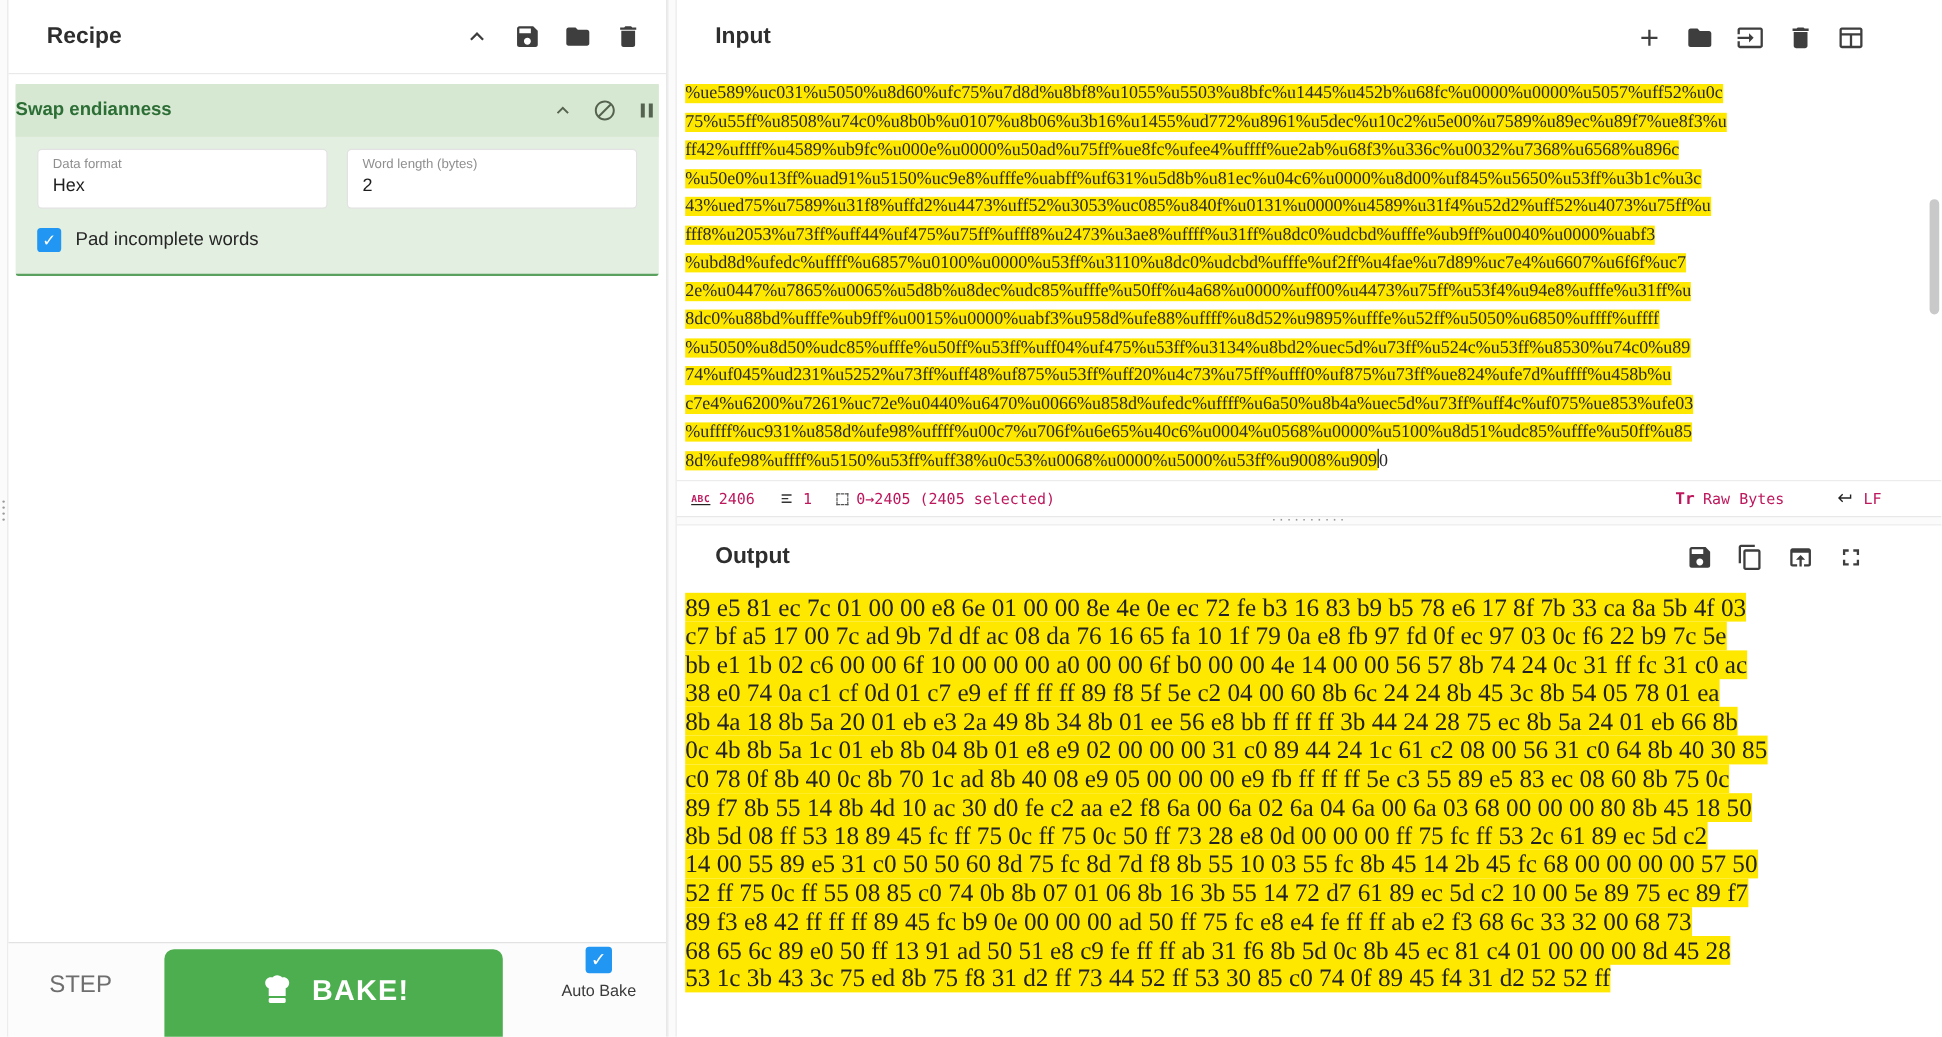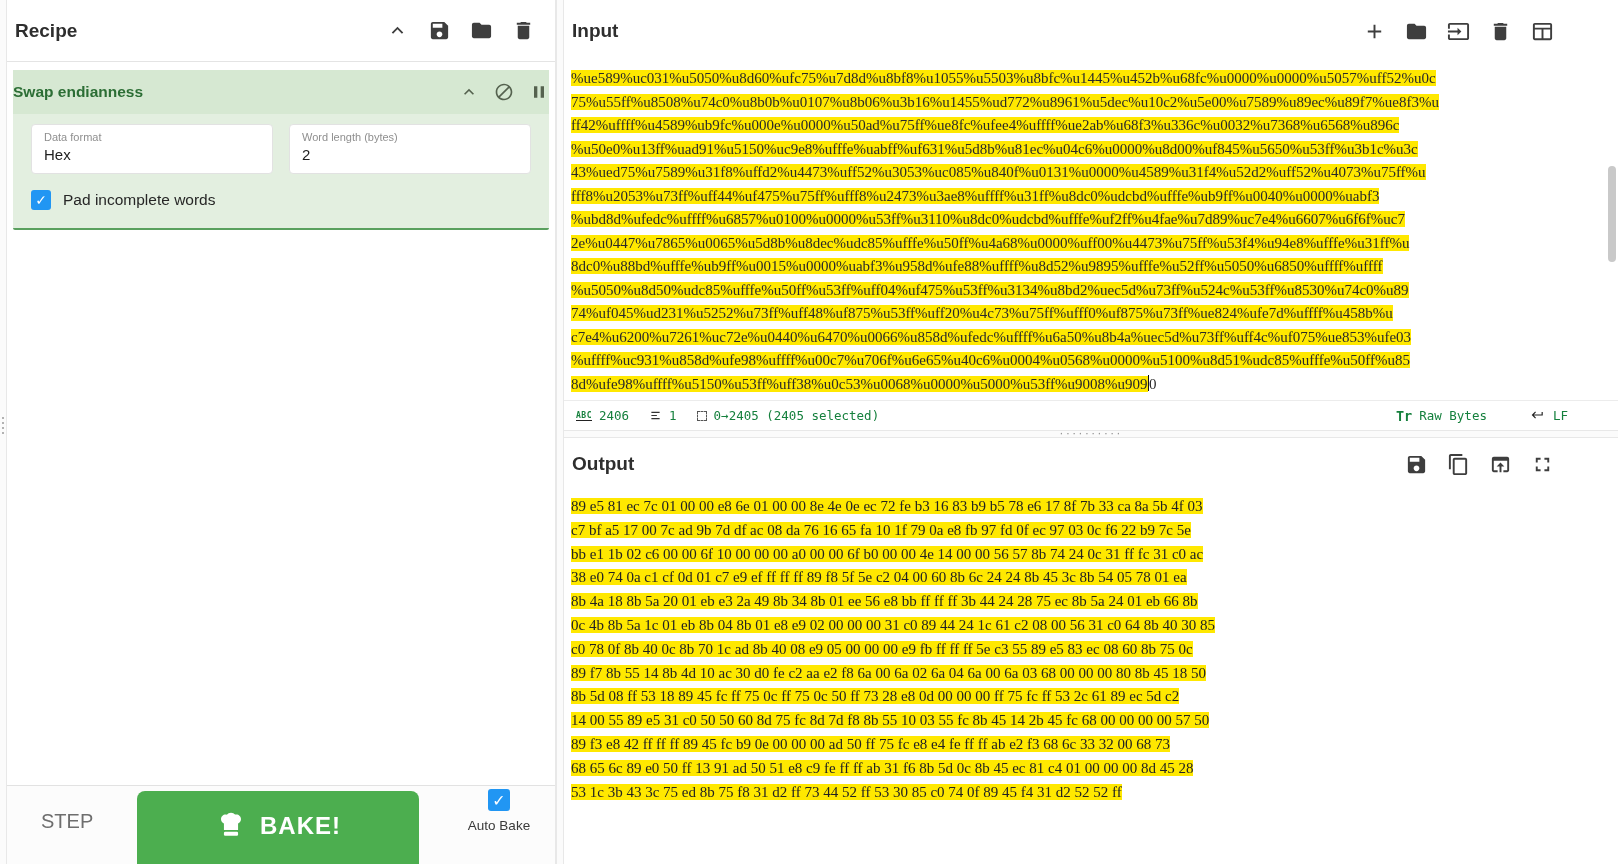--- a/index.html
+++ b/index.html
@@ -8,21 +8,21 @@
   .app{display:flex;width:1618px;height:864px}
 
   
   .gutter{width:7px;background:#fbfbfb;border-right:1px solid #e8e8e8;position:relative}
   .gutter .gdots{position:absolute;top:414px;left:2px}
   .gdots i{display:block;width:2px;height:2px;background:#9a9a9a;border-radius:50%;margin:3px 0}
   .col-gap{width:8px;background:#fbfbfb;border-left:1px solid #e8e8e8;border-right:1px solid #e8e8e8}
 
   
   .pane-header{height:62px;display:flex;align-items:center;background:#fff;flex:none}
-  .pane-title{font-size:19px;font-weight:bold;color:#2e2e2e;margin-left:8px}
+  .pane-title{font-size:19px;font-weight:bold;color:#2e2e2e;margin-left:32px}
   .header-icons{margin-left:auto;display:flex;align-items:center;gap:19px;margin-right:64px}
   .icon{width:23px;height:23px;color:#3e3e3e;cursor:pointer;flex:none}
   .icon svg{width:100%;height:100%;fill:currentColor;display:block}
 
   
   .recipe{width:549px;display:flex;flex-direction:column;background:#fff;
     border-right:1px solid #e8e8e8;flex:none}
   .recipe-header{border-bottom:1px solid #e4e4e4}
   .recipe-header .header-icons{margin-right:20px}
   .rec-list{flex:1;padding:8px 6px;background:#fff;overflow:hidden}
@@ -52,29 +52,29 @@
     align-items:center;gap:7px}
   .autobake .checkbox{width:22px;height:22px;font-size:16px}
   .ab-label{font-size:13.5px;color:#3a3a3a}
 
   
   .io{flex:1;display:flex;flex-direction:column;min-width:0}
   .input-pane{height:430px;display:flex;flex-direction:column;flex:none}
   .text-area{flex:1;position:relative;padding:5px 0 0 7px;overflow:hidden;background:#fff;cursor:text}
   .mono{font-family:Liberation Serif, serif}
   .input-text{font-size:15px;line-height:23.5px;color:#292929}
-  .output-text{font-size:15px;line-height:23.8px;color:#222}
+  .output-text{font-size:21px;line-height:23.8px;color:#222}
   .tline{white-space:pre}
   .hl{background:#ffe800}
   .plain{background:transparent}
   .caret{display:inline-block;width:1.5px;height:16px;background:#111;vertical-align:-2px}
   .scroll-thumb{position:absolute;right:2px;top:104px;width:8px;height:96px;background:#c9c9c9;
     border-radius:4px;cursor:pointer}
   .status-bar{height:30px;border-top:1px solid #ececec;display:flex;align-items:center;
-    font-family:"DejaVu Sans Mono","Liberation Mono",monospace;font-size:12.5px;color:#15803d;
+    font-family:"DejaVu Sans Mono","Liberation Mono",monospace;font-size:12.5px;color:#be185d;
     padding-left:12px;background:#fff;flex:none}
   .sb-item{display:flex;align-items:center;gap:7px;margin-right:20px}
   .abc{font-size:8px;font-weight:bold;border-bottom:1.5px solid #222;line-height:9px;letter-spacing:.5px}
   .lines-ic{width:13px;height:11px}
   .lines-ic svg{width:100%;height:100%;fill:#333;display:block}
   .selbox{width:10px;height:10px;border:1px dashed #555}
   .sb-right{margin-left:auto;display:flex;align-items:flex-start;gap:8px;margin-right:50px;cursor:pointer}
   .tr-ic{font-weight:bold;font-size:13.5px}
   .sb-gap{width:26px}
   .ret-ic{width:17px;height:14px}
@@ -312,19 +312,20 @@
       <div class="tline"><span class="hl">89 e5 81 ec 7c 01 00 00 e8 6e 01 00 00 8e 4e 0e ec 72 fe b3 16 83 b9 b5 78 e6 17 8f 7b 33 ca 8a 5b 4f 03</span></div>
           <div class="tline"><span class="hl">c7 bf a5 17 00 7c ad 9b 7d df ac 08 da 76 16 65 fa 10 1f 79 0a e8 fb 97 fd 0f ec 97 03 0c f6 22 b9 7c 5e</span></div>
           <div class="tline"><span class="hl">bb e1 1b 02 c6 00 00 6f 10 00 00 00 a0 00 00 6f b0 00 00 4e 14 00 00 56 57 8b 74 24 0c 31 ff fc 31 c0 ac</span></div>
           <div class="tline"><span class="hl">38 e0 74 0a c1 cf 0d 01 c7 e9 ef ff ff ff 89 f8 5f 5e c2 04 00 60 8b 6c 24 24 8b 45 3c 8b 54 05 78 01 ea</span></div>
           <div class="tline"><span class="hl">8b 4a 18 8b 5a 20 01 eb e3 2a 49 8b 34 8b 01 ee 56 e8 bb ff ff ff 3b 44 24 28 75 ec 8b 5a 24 01 eb 66 8b</span></div>
           <div class="tline"><span class="hl">0c 4b 8b 5a 1c 01 eb 8b 04 8b 01 e8 e9 02 00 00 00 31 c0 89 44 24 1c 61 c2 08 00 56 31 c0 64 8b 40 30 85</span></div>
           <div class="tline"><span class="hl">c0 78 0f 8b 40 0c 8b 70 1c ad 8b 40 08 e9 05 00 00 00 e9 fb ff ff ff 5e c3 55 89 e5 83 ec 08 60 8b 75 0c</span></div>
           <div class="tline"><span class="hl">89 f7 8b 55 14 8b 4d 10 ac 30 d0 fe c2 aa e2 f8 6a 00 6a 02 6a 04 6a 00 6a 03 68 00 00 00 80 8b 45 18 50</span></div>
           <div class="tline"><span class="hl">8b 5d 08 ff 53 18 89 45 fc ff 75 0c ff 75 0c 50 ff 73 28 e8 0d 00 00 00 ff 75 fc ff 53 2c 61 89 ec 5d c2</span></div>
           <div class="tline"><span class="hl">14 00 55 89 e5 31 c0 50 50 60 8d 75 fc 8d 7d f8 8b 55 10 03 55 fc 8b 45 14 2b 45 fc 68 00 00 00 00 57 50</span></div>
+          <div class="tline"><span class="hl">52 ff 75 0c ff 55 08 85 c0 74 0b 8b 07 01 06 8b 16 3b 55 14 72 d7 61 89 ec 5d c2 10 00 5e 89 75 ec 89 f7</span></div>
           <div class="tline"><span class="hl">89 f3 e8 42 ff ff ff 89 45 fc b9 0e 00 00 00 ad 50 ff 75 fc e8 e4 fe ff ff ab e2 f3 68 6c 33 32 00 68 73</span></div>
           <div class="tline"><span class="hl">68 65 6c 89 e0 50 ff 13 91 ad 50 51 e8 c9 fe ff ff ab 31 f6 8b 5d 0c 8b 45 ec 81 c4 01 00 00 00 8d 45 28</span></div>
           <div class="tline"><span class="hl">53 1c 3b 43 3c 75 ed 8b 75 f8 31 d2 ff 73 44 52 ff 53 30 85 c0 74 0f 89 45 f4 31 d2 52 52 ff</span></div>
         </div>
     </div>
   </div>
 </div>
 
 </body></html>

